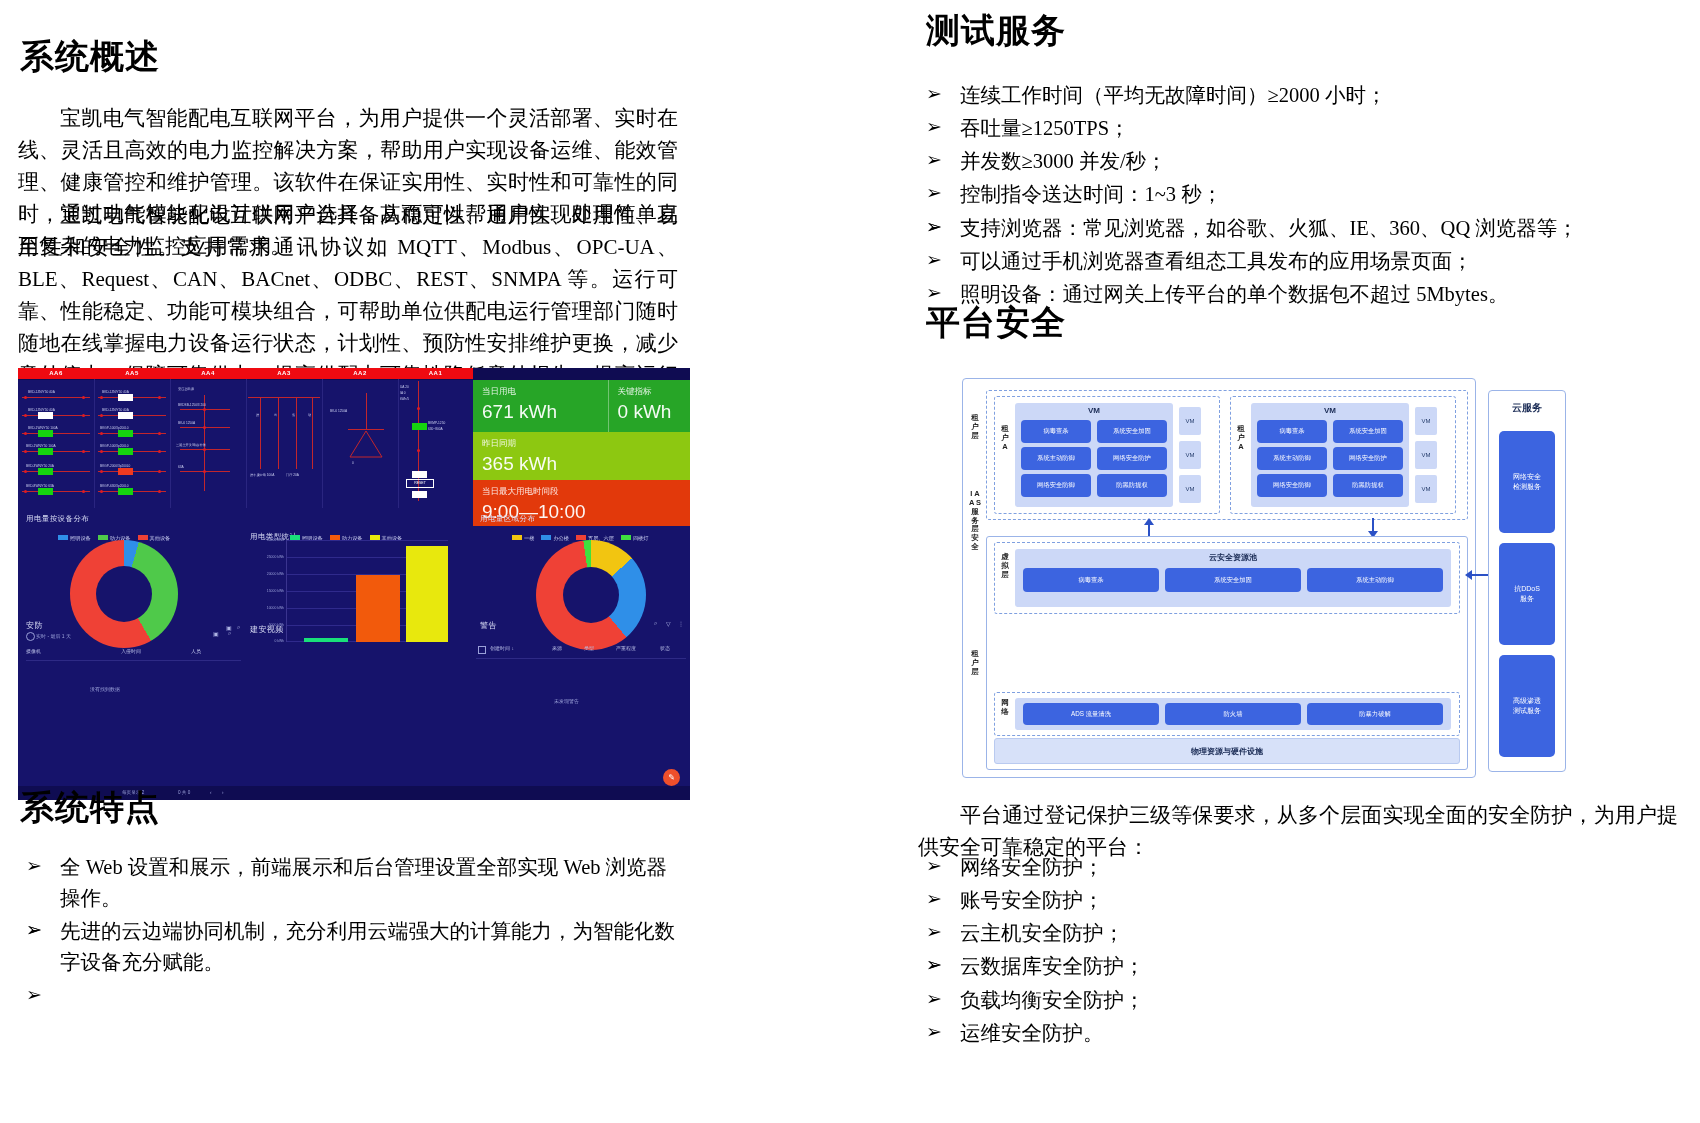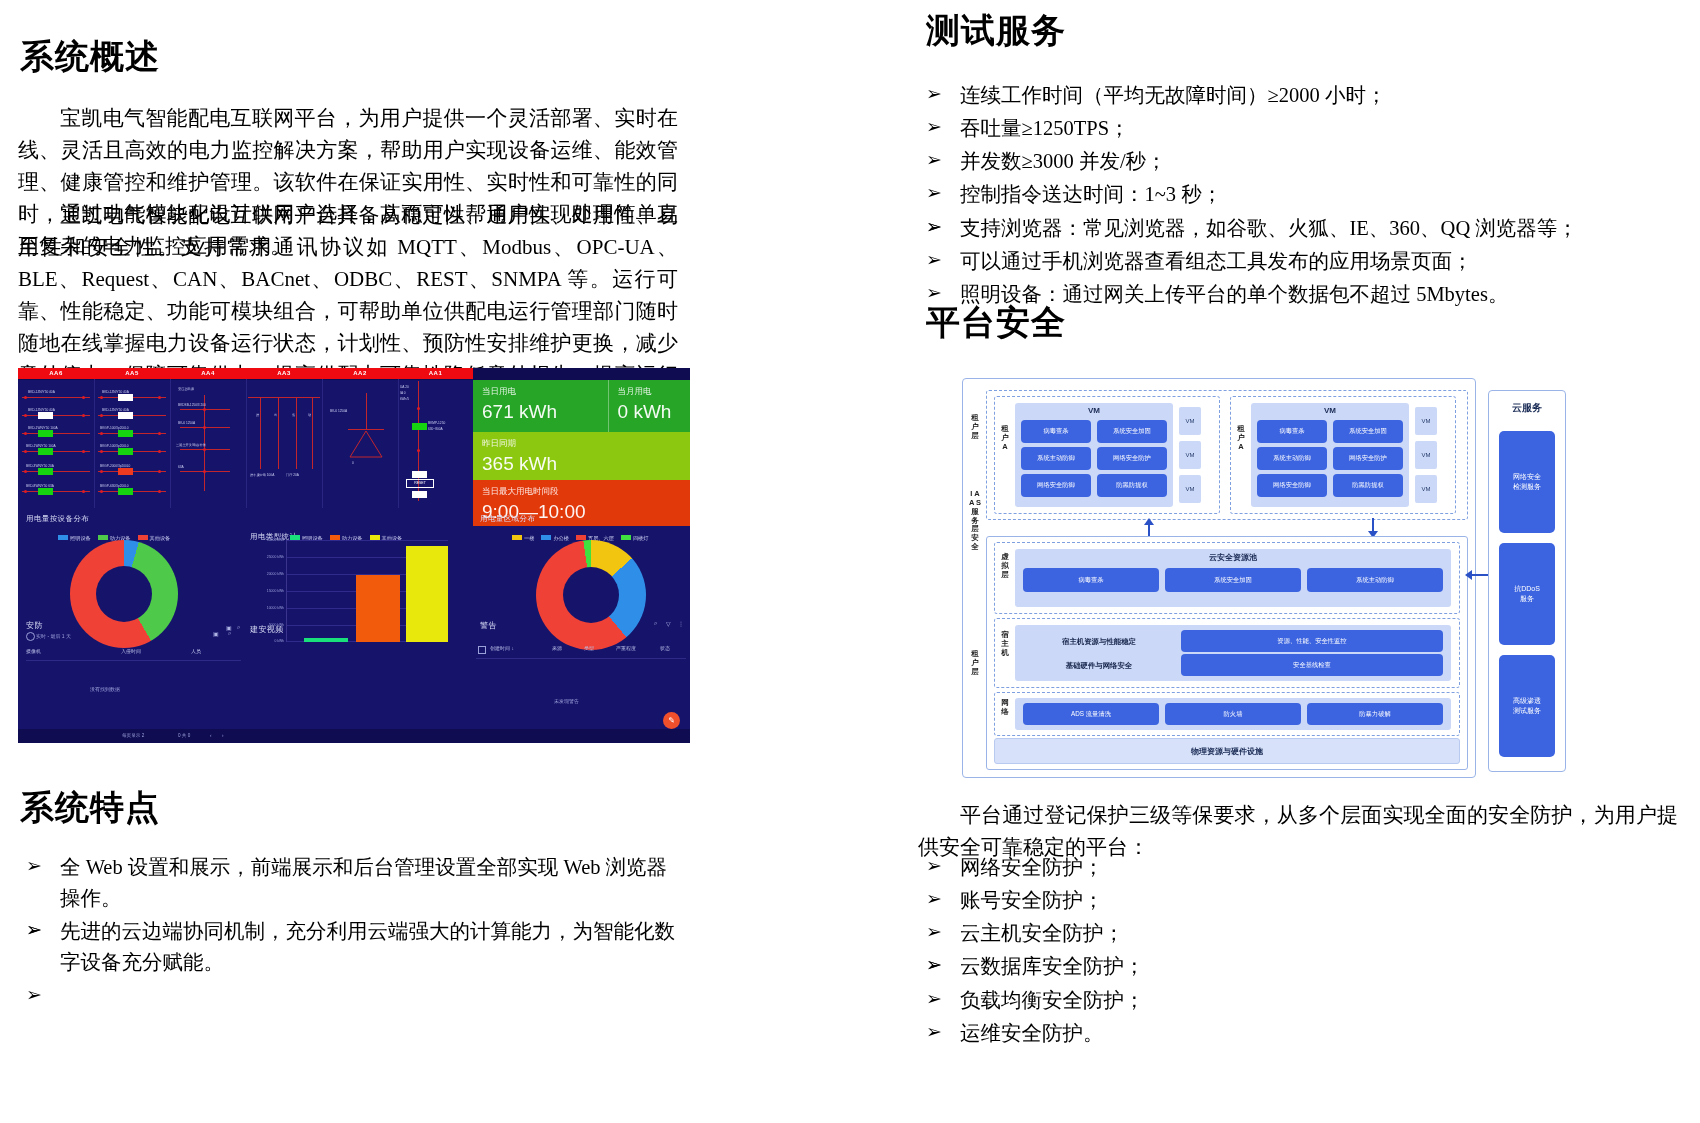--- a/index.html
+++ b/index.html
@@ -43,21 +43,21 @@
   ul.bullets li .arrow{
     position:absolute;left:8px;top:0px;
     font-family:"Liberation Serif", serif;
     font-size:19px;
   }
 
   
   .dash{
     position:absolute;
     left:18px;top:368px;
-    width:672px;height:375px;
+    width:672px;height:432px;
     background:#16136b;
     overflow:hidden;
     font-family:"Liberation Sans", sans-serif;
     color:#cfd4ee;
   }
   .dash .topbar{
     position:absolute;left:0;top:0;width:100%;height:12px;
     background:#0f0c52;
   }
   .sld{position:absolute;left:0;top:0;width:455px;height:140px;}
@@ -316,21 +316,21 @@
         </div>
       </div>
 
       <div class="kpi">
         <div class="row">
           <div class="box g1">
             <div class="lbl">当日用电</div>
             <div class="val">671 kWh</div>
           </div>
           <div class="box g2">
-            <div class="lbl">当月用电</div>
+            <div class="lbl">关键指标</div>
             <div class="val">0 kWh</div>
           </div>
         </div>
         <div class="row">
           <div class="box g3">
             <div class="lbl">昨日同期</div>
             <div class="val">365 kWh</div>
           </div>
         </div>
         <div class="row">
@@ -522,29 +522,20 @@
       <div class="dashbox" style="left:42px;top:170px;width:464px;height:70px;">
         <div class="vlabel" style="left:3px;top:10px;">虚 拟 层</div>
         <div class="poolband" style="left:20px;top:6px;width:436px;height:58px;">
           <div class="bandtitle">云安全资源池</div>
           <div class="chip" style="left:8px;top:19px;width:136px;height:24px;">病毒查杀</div>
           <div class="chip" style="left:150px;top:19px;width:136px;height:24px;">系统安全加固</div>
           <div class="chip" style="left:292px;top:19px;width:136px;height:24px;">系统主动防御</div>
         </div>
       </div>
 
-      <div class="dashbox" style="left:42px;top:246px;width:464px;height:68px;">
-        <div class="vlabel" style="left:3px;top:12px;">宿 主 机</div>
-        <div class="poolband" style="left:20px;top:6px;width:436px;height:56px;">
-          <div style="position:absolute;left:8px;top:6px;width:152px;height:22px;display:flex;align-items:center;justify-content:center;font-size:7.4px;font-weight:bold;color:#17264d;">宿主机资源与性能稳定</div>
-          <div style="position:absolute;left:8px;top:30px;width:152px;height:22px;display:flex;align-items:center;justify-content:center;font-size:7.4px;font-weight:bold;color:#17264d;">基础硬件与网络安全</div>
-          <div class="chip" style="left:166px;top:5px;width:262px;height:22px;">资源、性能、安全性监控</div>
-          <div class="chip" style="left:166px;top:29px;width:262px;height:22px;">安全基线检查</div>
-        </div>
-      </div>
 
       <div class="dashbox" style="left:42px;top:320px;width:464px;height:42px;">
         <div class="vlabel" style="left:3px;top:6px;">网 络</div>
         <div class="poolband" style="left:20px;top:5px;width:436px;height:32px;">
           <div class="chip" style="left:8px;top:5px;width:136px;height:22px;">ADS 流量清洗</div>
           <div class="chip" style="left:150px;top:5px;width:136px;height:22px;">防火墙</div>
           <div class="chip" style="left:292px;top:5px;width:136px;height:22px;">防暴力破解</div>
         </div>
       </div>
 

